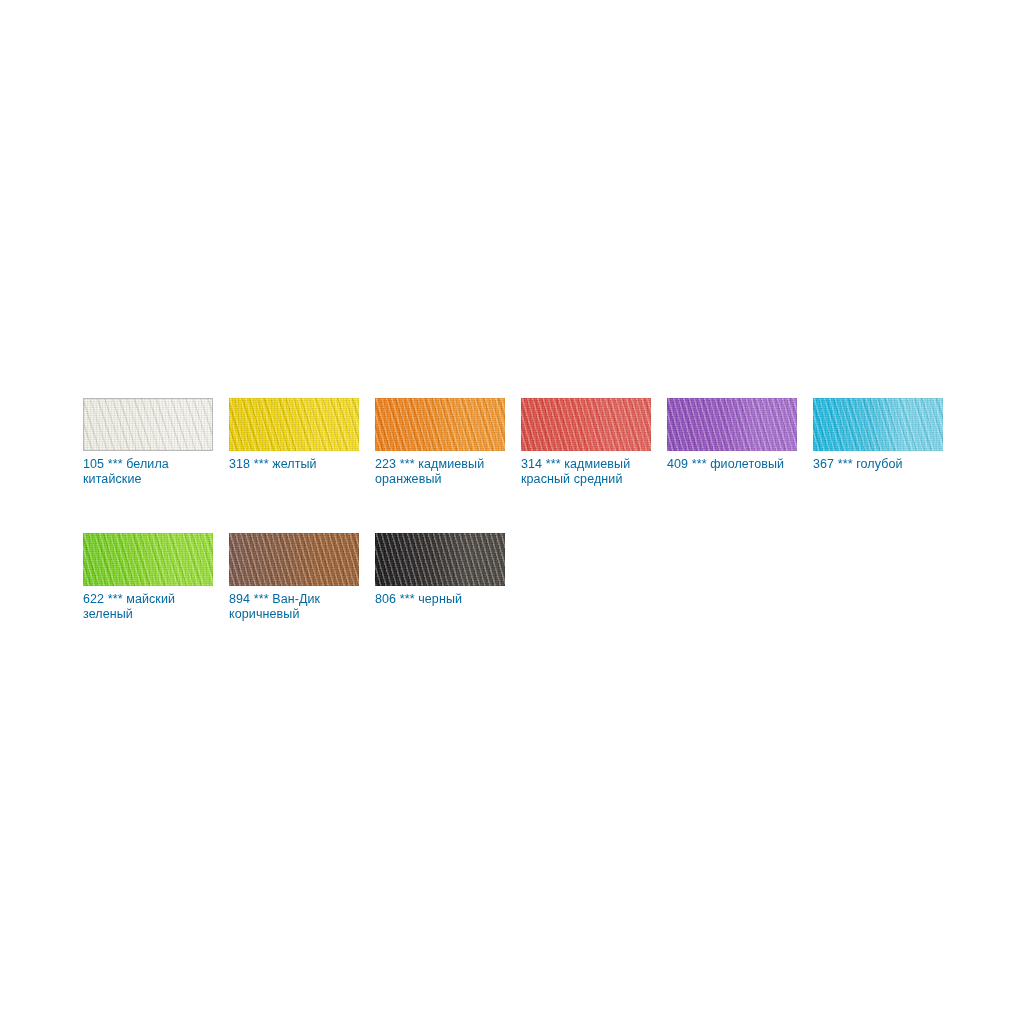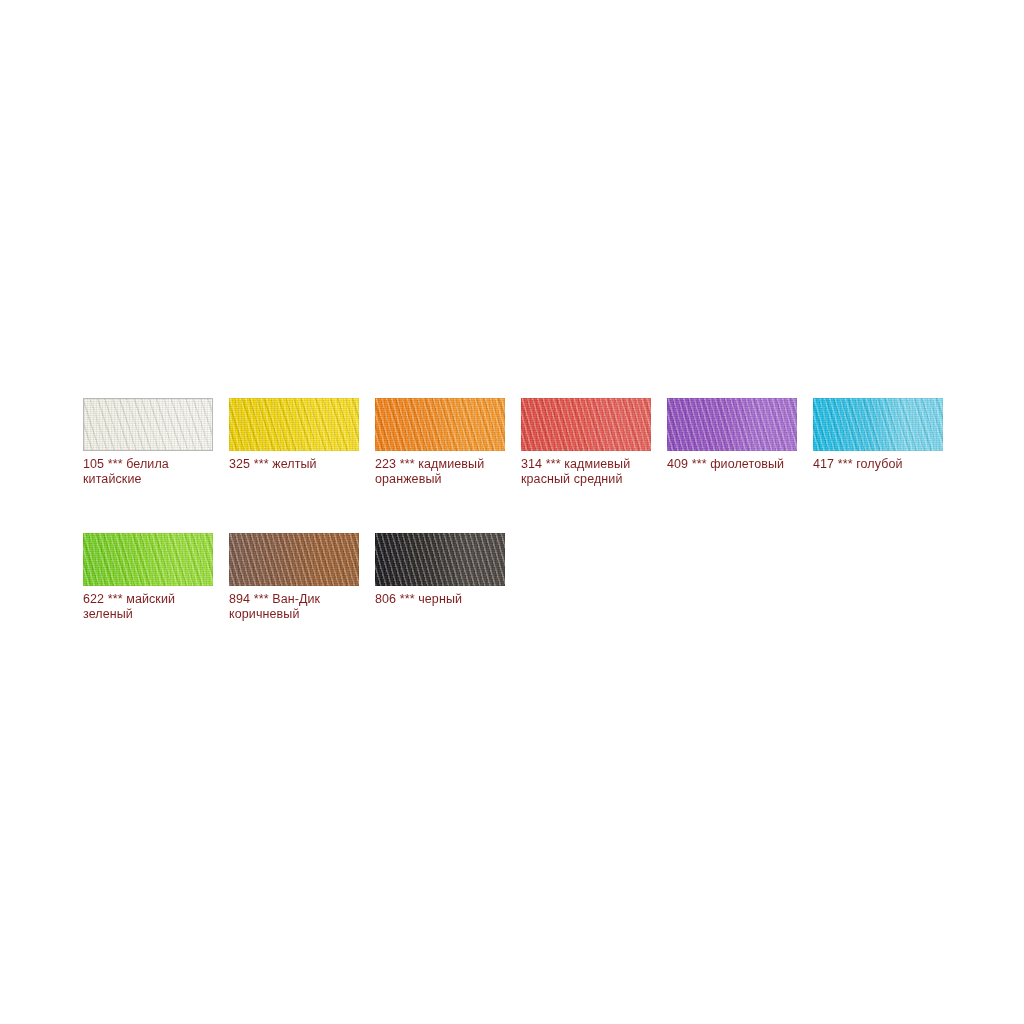--- a/index.html
+++ b/index.html
@@ -74,21 +74,21 @@
       repeating-linear-gradient(90deg,
         rgba(0,0,0,0.05) 0px,
         rgba(0,0,0,0.05) 1px,
         rgba(255,255,255,0.04) 1px,
         rgba(255,255,255,0.04) 3px);
   }
   .swatch-label {
     margin-top: 6px;
     font-size: 12.5px;
     line-height: 14.5px;
-    color: #7f1d1d;
+    color: #0369a1;
     letter-spacing: 0.1px;
     white-space: pre-line;
   }
 </style>
 </head>
 <body style="background: rgb(255, 255, 255);">
 
 <div id="swatch-chart">
   <div class="swatch-row">
     <div class="swatch-cell">
@@ -96,21 +96,21 @@
         <div class="tex streaks"></div>
         <div class="tex grain"></div>
       </div>
       <div class="swatch-label">105 *** белила китайские</div>
     </div>
     <div class="swatch-cell">
       <div class="swatch-chip" style="background: linear-gradient(90deg, rgb(242, 210, 0) 0%, rgb(246, 217, 11) 42%, rgb(251, 224, 28) 70%, rgb(251, 224, 28) 100%);">
         <div class="tex streaks"></div>
         <div class="tex grain"></div>
       </div>
-      <div class="swatch-label">325 *** желтый</div>
+      <div class="swatch-label">318 *** желтый</div>
     </div>
     <div class="swatch-cell">
       <div class="swatch-chip" style="background: linear-gradient(90deg, rgb(245, 127, 18) 0%, rgb(246, 139, 31) 42%, rgb(250, 154, 43) 70%, rgb(250, 154, 43) 100%);">
         <div class="tex streaks"></div>
         <div class="tex grain"></div>
       </div>
       <div class="swatch-label">223 *** кадмиевый оранжевый</div>
     </div>
     <div class="swatch-cell">
       <div class="swatch-chip" style="background: linear-gradient(90deg, rgb(226, 74, 65) 0%, rgb(232, 83, 74) 42%, rgb(234, 95, 87) 70%, rgb(234, 95, 87) 100%);">
@@ -124,21 +124,21 @@
         <div class="tex streaks"></div>
         <div class="tex grain"></div>
       </div>
       <div class="swatch-label">409 *** фиолетовый</div>
     </div>
     <div class="swatch-cell">
       <div class="swatch-chip" style="background: linear-gradient(90deg, rgb(22, 189, 231) 0%, rgb(65, 199, 234) 42%, rgb(121, 217, 240) 70%, rgb(121, 217, 240) 100%);">
         <div class="tex streaks"></div>
         <div class="tex grain"></div>
       </div>
-      <div class="swatch-label">417 *** голубой</div>
+      <div class="swatch-label">367 *** голубой</div>
     </div>
   </div>
 
   <div class="swatch-row">
     <div class="swatch-cell">
       <div class="swatch-chip" style="background: linear-gradient(90deg, rgb(111, 207, 30) 0%, rgb(134, 217, 38) 42%, rgb(152, 225, 53) 70%, rgb(152, 225, 53) 100%);">
         <div class="tex streaks"></div>
         <div class="tex grain"></div>
       </div>
       <div class="swatch-label">622 *** майский зеленый</div>

